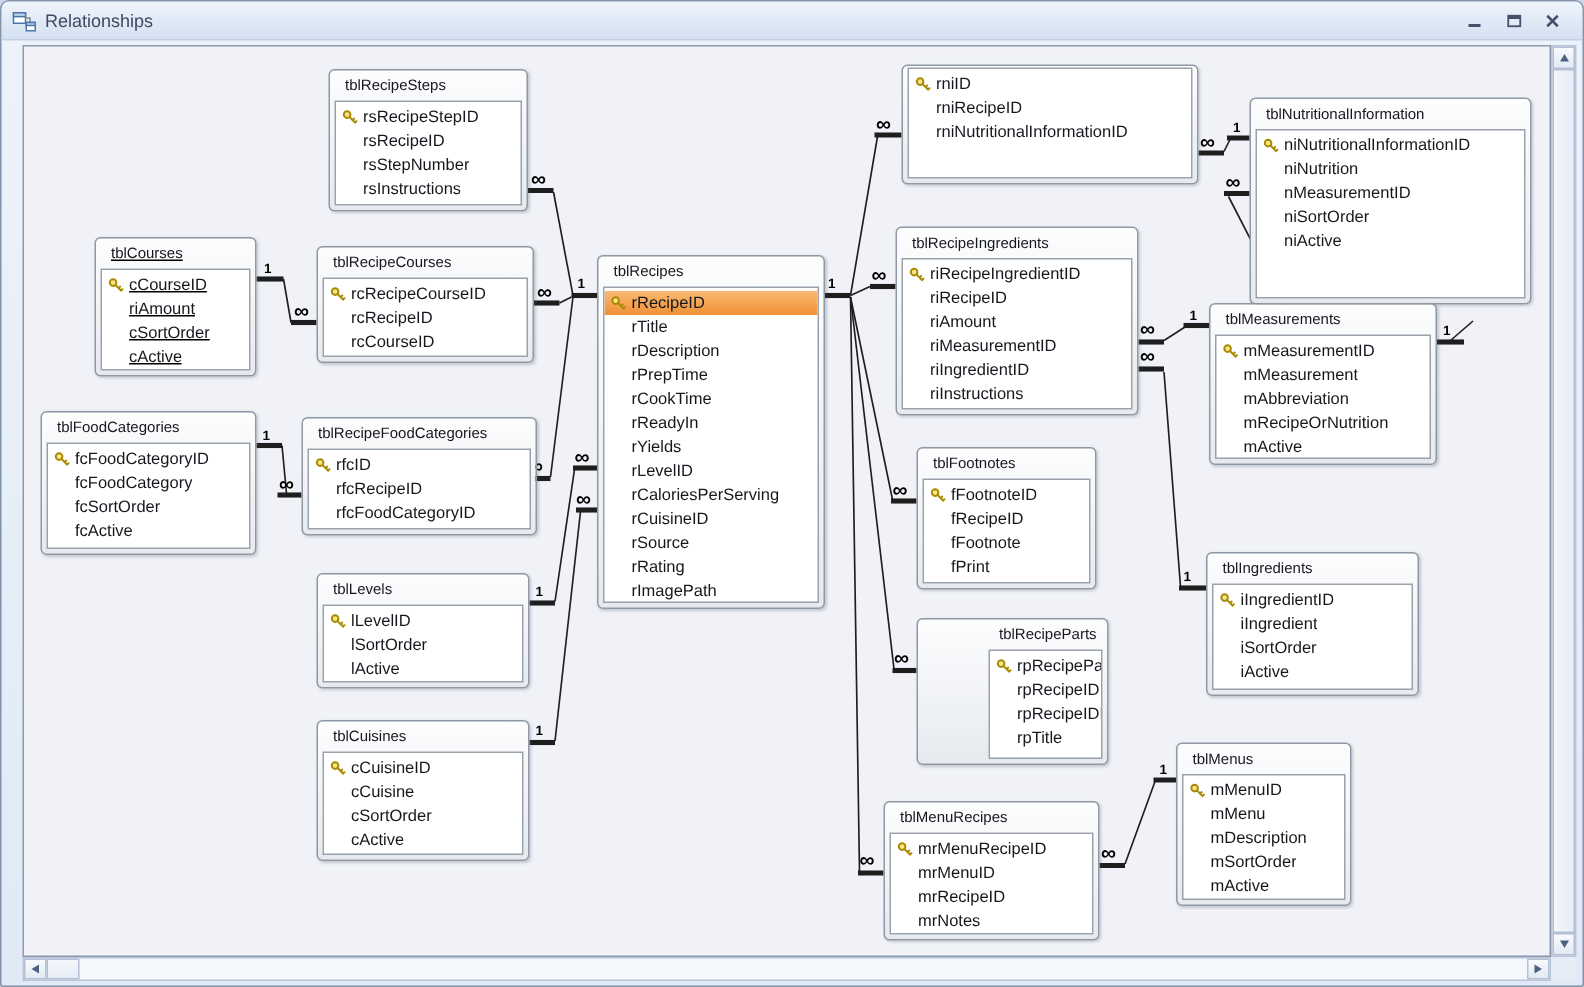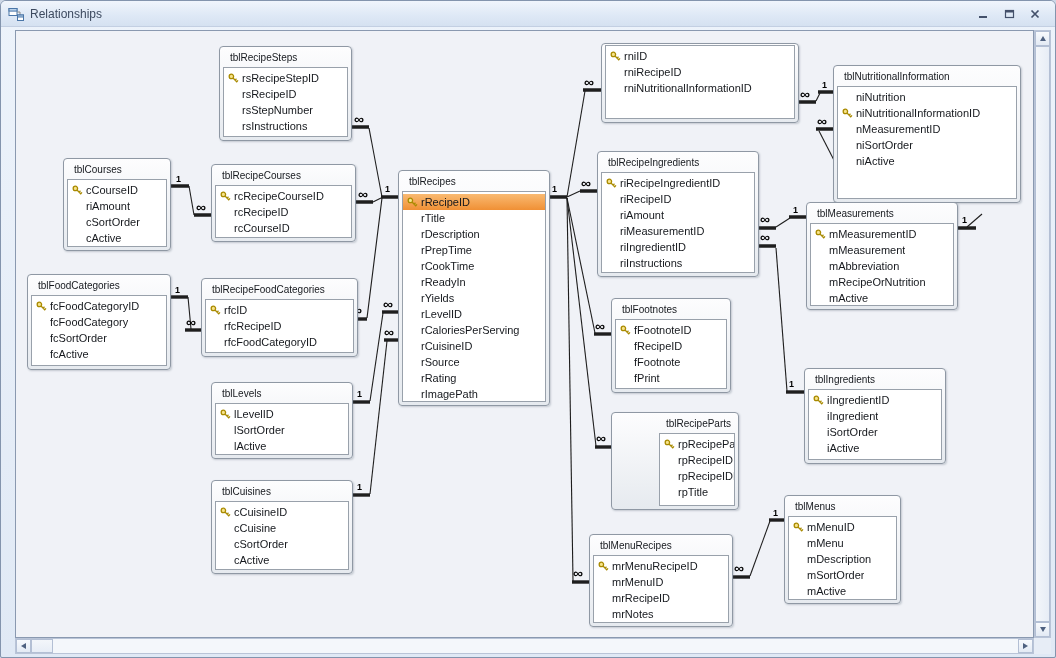--- a/index.html
+++ b/index.html
@@ -228,21 +228,21 @@
             <div class="fld">
               <span class="kc"></span>
               <span class="fn">rsStepNumber</span>
             </div>
             <div class="fld">
               <span class="kc"></span>
               <span class="fn">rsInstructions</span>
             </div>
           </div>
         </div>
-        <div class="tbl" style="left: 47px; top: 127px; width: 108px; height: 93px;">
+        <div class="tbl" style="left: 47px; top: 127px; width: 108px; height: 93px; text-decoration: underline;">
           <div class="tbl-title">tblCourses</div>
           <div class="tbl-body">
             <div class="fld">
               <span class="kc">
                 <svg width="11" height="11" viewBox="0 0 11 11">
                   <circle cx="3.4" cy="3.4" r="2.2" fill="#f8e48b" stroke="#a98a00" stroke-width="1.3"></circle>
                   <path d="M5 5 L9.2 9.2 M7.1 7.1 L8.5 5.7 M8.7 8.7 L10 7.4" stroke="#a98a00" stroke-width="1.3" fill="none"></path>
                 </svg>
               </span>
               <span class="fn">cCourseID</span>
@@ -363,31 +363,31 @@
             <div class="fld">
               <span class="kc"></span>
               <span class="fn">rniNutritionalInformationID</span>
             </div>
           </div>
         </div>
         <div class="tbl" style="left: 817px; top: 34px; width: 188px; height: 138px;">
           <div class="tbl-title">tblNutritionalInformation</div>
           <div class="tbl-body">
             <div class="fld">
+              <span class="kc">
+                <svg width="11" height="11" viewBox="0 0 11 11">
+                  <circle cx="3.4" cy="3.4" r="2.2" fill="#f8e48b" stroke="#a98a00" stroke-width="1.3"></circle>
+                  <path d="M5 5 L9.2 9.2 M7.1 7.1 L8.5 5.7 M8.7 8.7 L10 7.4" stroke="#a98a00" stroke-width="1.3" fill="none"></path>
+                </svg>
+              </span>
+              <span class="fn">niNutritionalInformationID</span>
+            </div>
+            <div class="fld">
               <span class="kc"></span>
               <span class="fn">niNutrition</span>
-            </div>
-            <div class="fld">
-              <span class="kc">
-                <svg width="11" height="11" viewBox="0 0 11 11">
-                  <circle cx="3.4" cy="3.4" r="2.2" fill="#f8e48b" stroke="#a98a00" stroke-width="1.3"></circle>
-                  <path d="M5 5 L9.2 9.2 M7.1 7.1 L8.5 5.7 M8.7 8.7 L10 7.4" stroke="#a98a00" stroke-width="1.3" fill="none"></path>
-                </svg>
-              </span>
-              <span class="fn">niNutritionalInformationID</span>
             </div>
             <div class="fld">
               <span class="kc"></span>
               <span class="fn">nMeasurementID</span>
             </div>
             <div class="fld">
               <span class="kc"></span>
               <span class="fn">niSortOrder</span>
             </div>
             <div class="fld">

